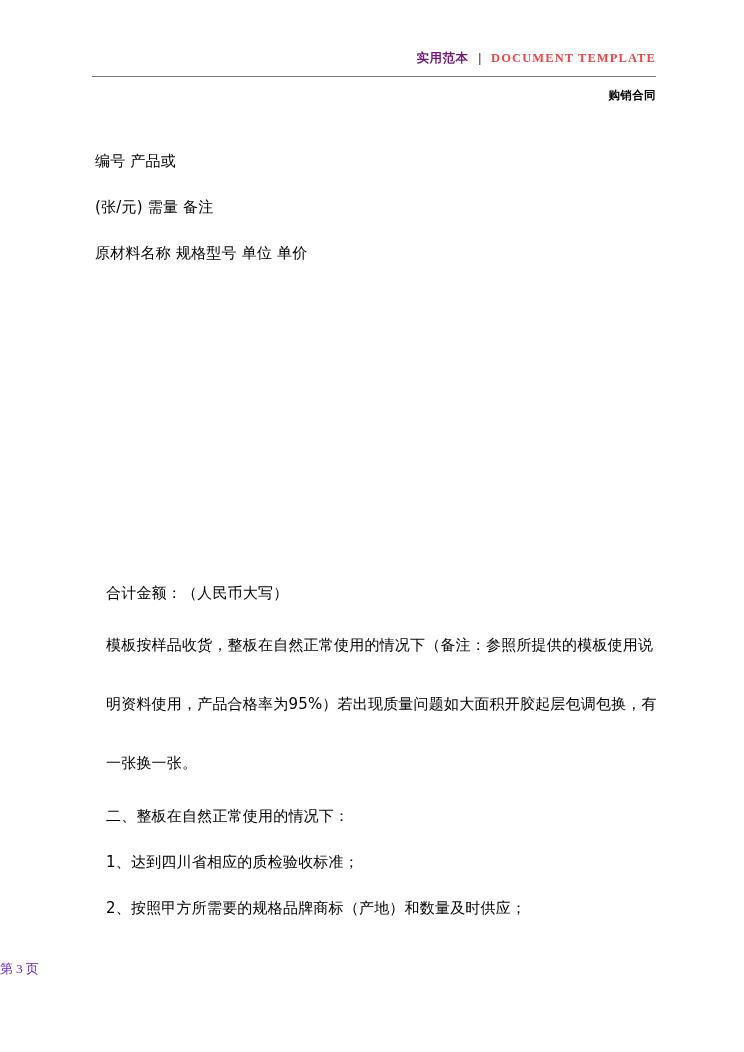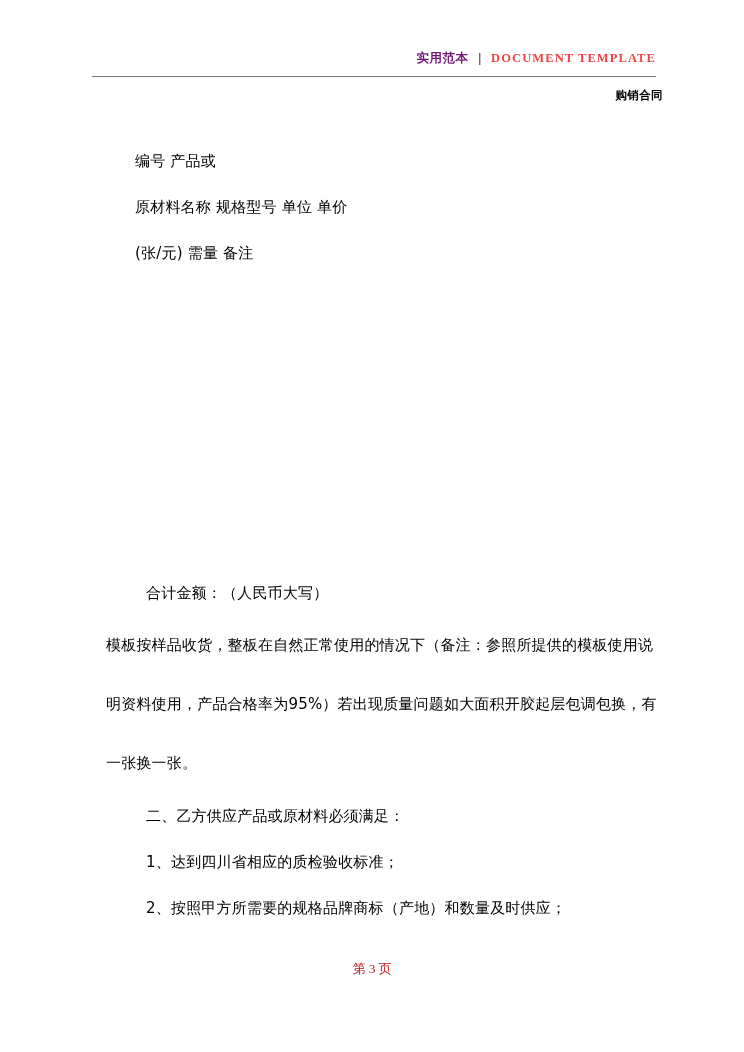--- a/index.html
+++ b/index.html
@@ -61,21 +61,21 @@
     position: absolute;
     left: 92px;
     right: 88px;
     top: 76px;
     height: 1px;
     background: #7a7a7a;
   }
 
   .header-subtitle {
     position: absolute;
-    right: 81px;
+    right: 88px;
     top: 88px;
     font-family: Liberation Mono, monospace;
     font-size: 11.5px;
     font-weight: bold;
     letter-spacing: 0.4px;
     color: #000;
     white-space: nowrap;
   }
 
   
@@ -86,21 +86,20 @@
     width: 560px;
   }
 
   .para {
     font-family: "DejaVu Sans", sans-serif;
     font-size: 15px;
     line-height: 46px;
     color: #000;
     text-align: justify;
     letter-spacing: 0.2px;
-    margin-left: 40px;
   }
 
   .blank-zone {
     height: 300px;
   }
 
   .section-block {
     position: absolute;
     left: 106px;
     top: 570px;
@@ -114,24 +113,24 @@
     color: #000;
     letter-spacing: 0.2px;
   }
 
   
   .footer {
     position: absolute;
     left: 0;
     right: 0;
     top: 960px;
-    text-align: center;
+    text-align: left;
     font-family: "DejaVu Sans", sans-serif;
     font-size: 13px;
-    color: #b91c1c;
+    color: #6d28d9;
   }
   .footer .num {
     font-family: "Liberation Serif", serif;
     font-size: 13.5px;
     padding: 0 3px;
   }
 </style>
 </head>
 <body>
 
@@ -142,29 +141,29 @@
     <span class="sep">|</span>
     <span class="en">DOCUMENT TEMPLATE</span>
   </div>
 
   <div class="header-rule"></div>
 
   <div class="header-subtitle">购销合同</div>
 
   <div class="body-block">
     <div class="para">编号 产品或</div>
+    <div class="para">(张/元) 需量 备注</div>
     <div class="para">原材料名称 规格型号 单位 单价</div>
-    <div class="para">(张/元) 需量 备注</div>
     <div class="blank-zone"></div>
   </div>
 
   <div class="section-block">
     <div class="para">合计金额：（人民币大写）</div>
     <div class="para-wrap">模板按样品收货，整板在自然正常使用的情况下（备注：参照所提供的模板使用说明资料使用，产品合格率为95%）若出现质量问题如大面积开胶起层包调包换，有一张换一张。</div>
-    <div class="para">二、乙方供应产品或原材料必须满足：</div>
+    <div class="para">二、整板在自然正常使用的情况下：</div>
     <div class="para">1、达到四川省相应的质检验收标准；</div>
     <div class="para">2、按照甲方所需要的规格品牌商标（产地）和数量及时供应；</div>
   </div>
 
   <div class="footer">
     <span>第</span><span class="num">3</span><span>页</span>
   </div>
 
 </div>
 

